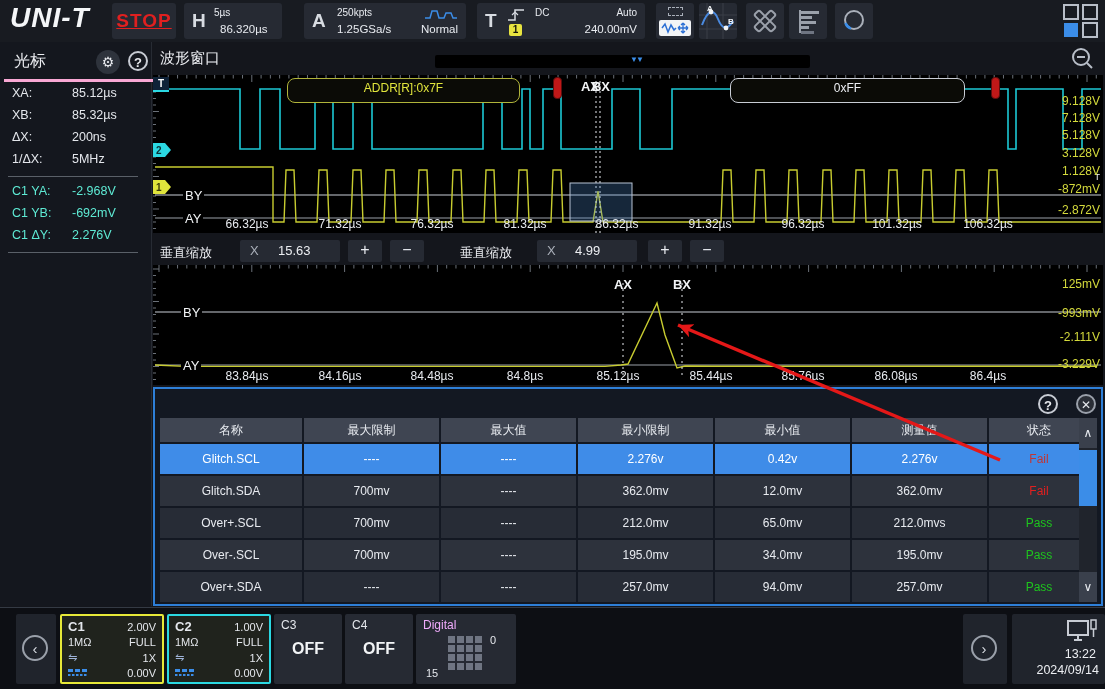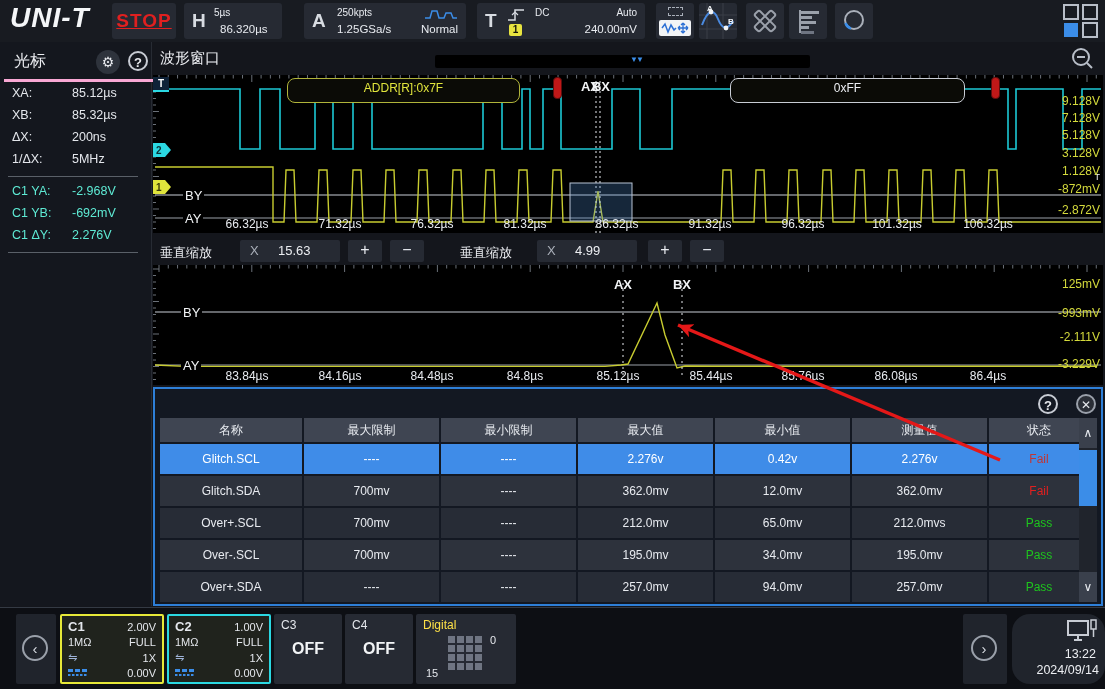--- a/index.html
+++ b/index.html
@@ -70,26 +70,26 @@
   .bb-box{position:absolute;top:6px;height:70px;background:#262a33;border-radius:2px;}
   .navbtn{width:40px;background:#20242c;}
   .navcirc{position:absolute;left:50%;top:50%;width:26px;height:26px;margin:-14px 0 0 -14px;border:2px solid #9aa0aa;border-radius:50%;color:#d8dce2;font-size:15px;text-align:center;line-height:24px;}
   .chbox{width:104px;background:#20231d;padding:3px 6px;}
   .chrow{display:flex;justify-content:space-between;height:15.5px;font-size:11px;color:#e4e7ec;align-items:center;}
   .chname{font-size:13px;font-weight:bold;}
   .offbox{width:68px;}
   .offbox .nm{position:absolute;left:7px;top:4px;font-size:12px;color:#e4e7ec;}
   .offbox .off{position:absolute;left:0;top:26px;width:100%;text-align:center;font-size:16px;font-weight:bold;color:#f2f4f6;}
   .digibox{width:100px;}
-  .digibox .nm{position:absolute;left:7px;top:4px;font-size:12px;color:#fde047;}
+  .digibox .nm{position:absolute;left:7px;top:4px;font-size:12px;color:#f0abfc;}
   .dgrid{position:absolute;left:32px;top:22px;display:grid;grid-template-columns:repeat(4,7px);grid-gap:2px;}
   .dgrid div{width:7px;height:7px;background:#6f7582;}
   .dg0{position:absolute;left:74px;top:20px;font-size:11px;color:#e4e7ec;}
   .dg15{position:absolute;left:10px;top:53px;font-size:11px;color:#e4e7ec;}
-  .clockbox{width:93px;background:#20242c;border-radius:18px;}
+  .clockbox{width:93px;background:#20242c;}
   .clk-time{position:absolute;right:9px;top:33px;font-size:12.5px;color:#eceef2;}
   .clk-date{position:absolute;right:6px;top:49px;font-size:12.5px;color:#eceef2;}
 </style>
 </head>
 <body>
 
 <div class="screen">
 
   <div class="toolbar">
     <div class="logo">UNI-T</div>
@@ -573,22 +573,22 @@
       </div>
   </div>
 
   <div class="panel">
     <div class="circle-ico" style="left:883px;top:5px;width:20px;height:20px;border:2px solid #c8ccd4;color:#e8eaee;font-size:13px;font-weight:bold;line-height:19px;">?</div>
     <div class="circle-ico" style="left:921px;top:5px;width:20px;height:20px;border:2px solid #9aa0aa;background:#2a2e36;color:#e8eaee;font-size:12px;line-height:19px;">✕</div>
     <div class="tablewrap" id="measure-table">
         <div class="trow hd">
           <div class="tcell">名称</div>
           <div class="tcell">最大限制</div>
+          <div class="tcell">最大值</div>
           <div class="tcell">最小限制</div>
-          <div class="tcell">最大值</div>
           <div class="tcell">最小值</div>
           <div class="tcell">测量值</div>
           <div class="tcell">状态</div>
         </div>
         <div class="trow sel">
           <div class="tcell">Glitch.SCL</div>
           <div class="tcell">----</div>
           <div class="tcell">----</div>
           <div class="tcell">2.276v</div>
           <div class="tcell">0.42v</div>

